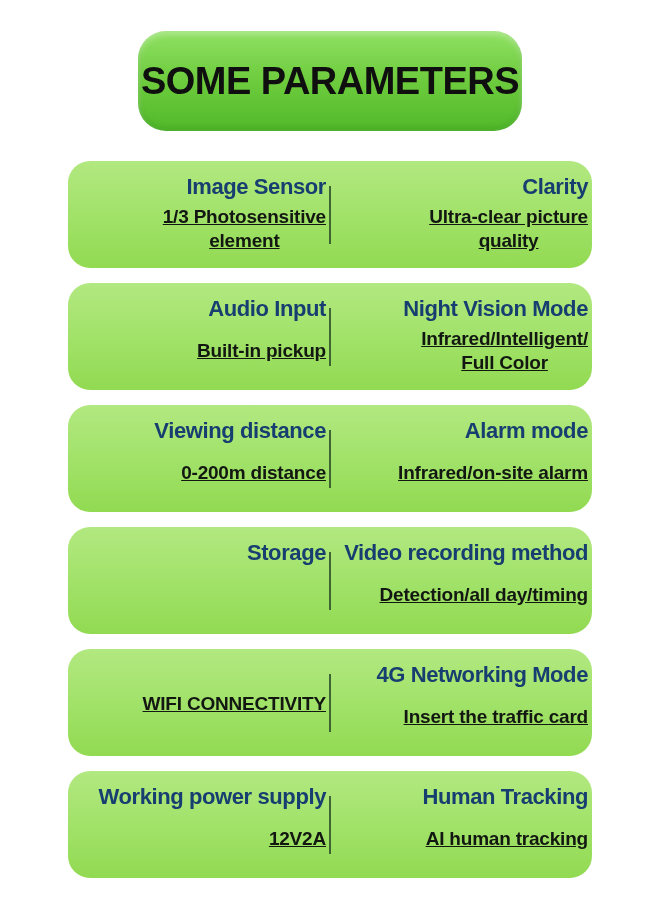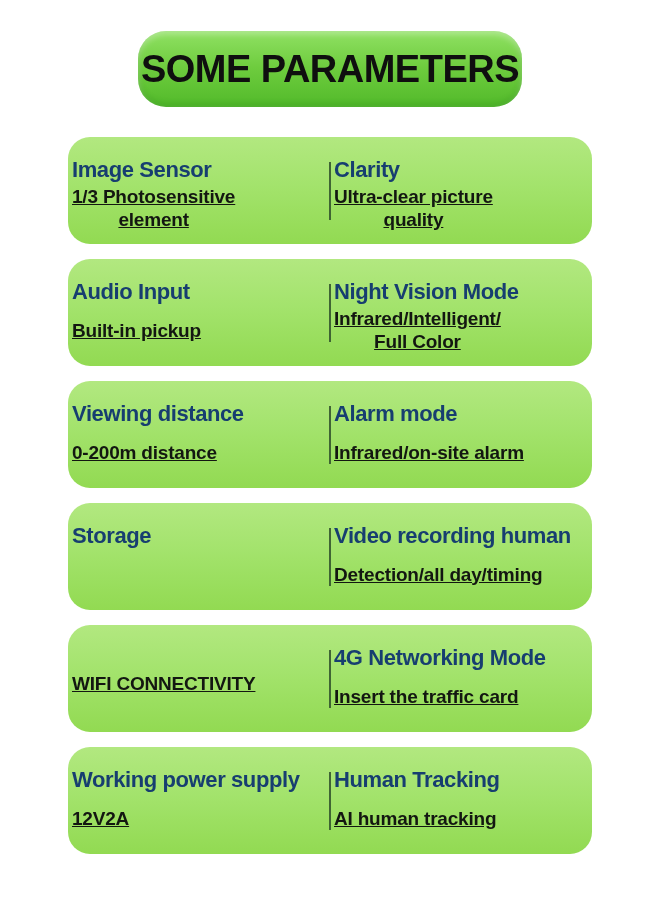--- a/index.html
+++ b/index.html
@@ -15,21 +15,21 @@
     --divider:#2e4f2a;
   }
   *{box-sizing:border-box;margin:0;padding:0;}
   html,body{width:660px;height:904px;}
   body{
     background:var(--page-bg);
     font-family:"Liberation Sans","DejaVu Sans",sans-serif;
     overflow:hidden;
   }
   .header{
-    width:384px;height:76px;
+    width:384px;height:100px;
     margin:31px auto 0;
     border-radius:28px;
     background:linear-gradient(180deg,var(--header-top) 0%,var(--header-mid) 48%,var(--header-bot) 100%);
     box-shadow:inset 0 3px 6px rgba(255,255,255,.35), inset 0 -3px 6px rgba(0,90,0,.18);
     display:flex;align-items:center;justify-content:center;
   }
   .header-title{
     font-size:38px;font-weight:800;color:#0f0f0f;
     letter-spacing:-.5px;white-space:pre;
   }
@@ -37,22 +37,22 @@
   .card{
     position:relative;
     height:107px;
     border-radius:22px;
     margin-bottom:15px;
     background:linear-gradient(180deg,var(--card-top) 0%,var(--card-mid) 45%,var(--card-bot) 100%);
     display:flex;
   }
   .col{
     width:50%;
-    display:flex;flex-direction:column;align-items:flex-start;
-    padding:20px 4px 10px;
+    display:flex;flex-direction:column;align-items:flex-end;
+    padding:13px 4px 10px;
   }
   .param-title{
     color:var(--title-blue);
     font-size:22px;font-weight:700;line-height:1.15;
     letter-spacing:-.4px;text-align:center;white-space:pre;
   }
   .value-wrap{flex:1;display:flex;align-items:center;justify-content:center;}
   .param-value{
     color:var(--value-dark);
     font-size:19px;font-weight:700;line-height:1.22;
@@ -124,21 +124,21 @@
         </div>
     </div>
   </div>
 
   <div class="card">
     <div class="col">
       <div class="param-title">Storage</div>
     </div>
     <div class="divider"></div>
     <div class="col">
-      <div class="param-title">Video recording human</div>
+      <div class="param-title">Video recording method</div>
       <div class="value-wrap">
           <div class="param-value">Detection/all day/timing</div>
         </div>
     </div>
   </div>
 
   <div class="card">
     <div class="col">
       <div class="value-wrap">
           <div class="param-value">WIFI CONNECTIVITY</div>

